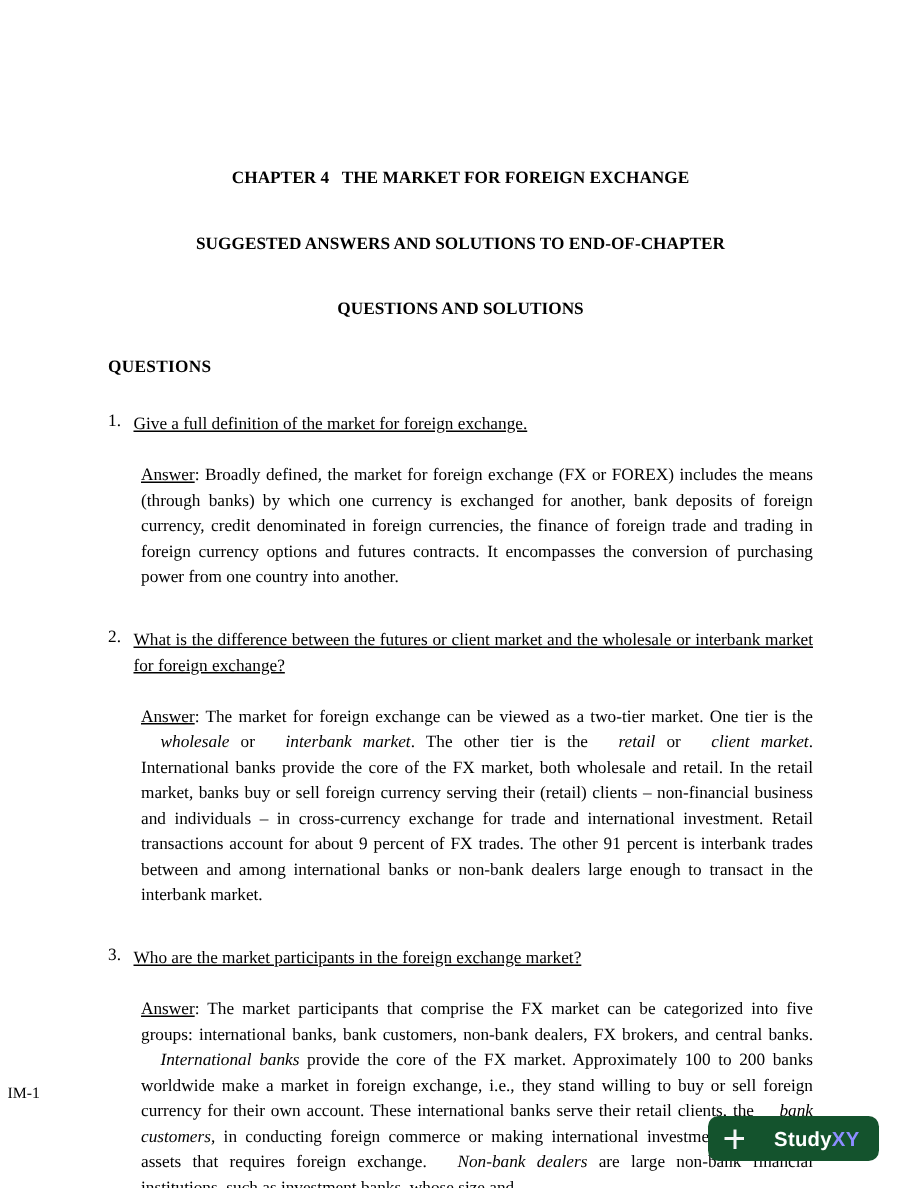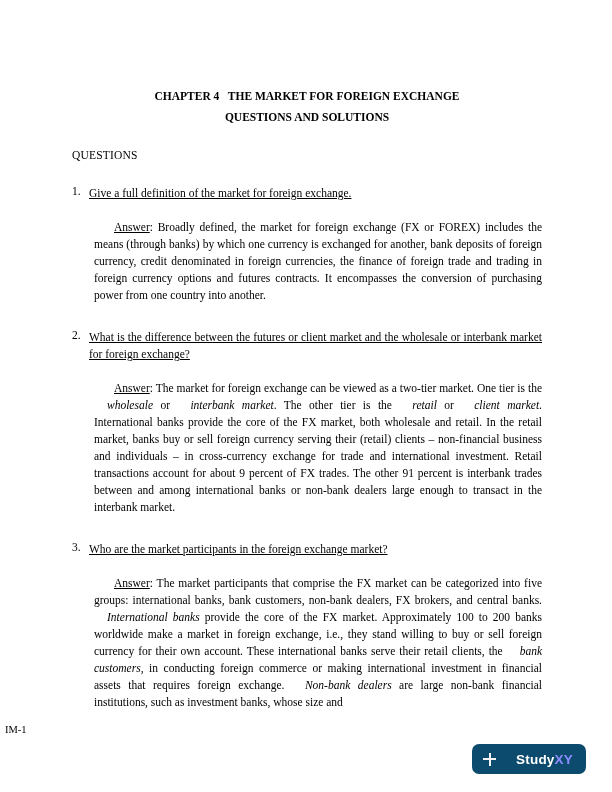--- a/index.html
+++ b/index.html
@@ -18,24 +18,25 @@
     position: absolute;
     left: 72px;
     right: 70px;
     top: 86px;
   }
   .title-block { text-align: center; margin-bottom: 22px; }
   .title-line {
     font-weight: bold;
     line-height: 20.5px;
     white-space: pre;
+    margin-top: 23px;
   }
   .section-heading {
     margin: 0 0 24px 0;
-    font-weight: normal;
+    font-weight: bold;
     letter-spacing: 0.2px;
   }
   .question {
     display: flex;
     margin-bottom: 17px;
   }
   .q-num {
     width: 17px;
     flex: 0 0 17px;
   }
@@ -44,38 +45,38 @@
     text-align: justify;
     line-height: 17px;
     text-decoration: underline;
   }
   .answer {
     margin: 0 0 25px 22px;
     text-align: justify;
     line-height: 17px;
   }
   .answer:last-of-type { margin-bottom: 0; }
-  .seg-u { text-decoration: underline; margin-left: 20px; }
+  .seg-u { text-decoration: underline; }
   .seg-i { font-style: italic; margin-left: 13px; }
   .footer {
     position: absolute;
     left: 5px;
     right: 0;
     top: 724px;
     font-size: 10.5px;
   }
   .brand-badge {
     position: absolute;
     right: 26px;
     top: 744px;
     height: 30px;
     display: flex;
     align-items: center;
     gap: 20px;
-    background: #0c4a6e;
+    background: #14532d;
     border-radius: 7px;
     padding: 0 13px 0 11px;
     font-family: "Liberation Sans", "DejaVu Sans", sans-serif;
     margin-left: 43px;
   }
   .brand-plus {
     width: 13px;
     height: 13px;
     position: relative;
     flex: 0 0 13px;
@@ -100,20 +101,21 @@
   .brand-text .xy { color: #8d8dff; }
 </style>
 </head>
 <body>
 
 <div class="page">
   <div class="content">
 
     <div class="title-block">
       <div class="title-line">CHAPTER 4   THE MARKET FOR FOREIGN EXCHANGE</div>
+      <div class="title-line">SUGGESTED ANSWERS AND SOLUTIONS TO END-OF-CHAPTER</div>
       <div class="title-line">QUESTIONS AND SOLUTIONS</div>
     </div>
 
     <div class="section-heading">QUESTIONS</div>
 
     <div class="question">
       <div class="q-num">1.</div>
       <div class="q-text">Give a full definition of the market for foreign exchange.</div>
     </div>
     <p class="answer"><span class="seg-u">Answer</span><span>:  Broadly defined, the market for foreign exchange (FX or FOREX) includes the means (through banks) by which one currency is exchanged for another, bank deposits of foreign currency, credit denominated in foreign currencies, the finance of foreign trade and trading in foreign currency options and futures contracts. It encompasses the conversion of purchasing power from one country into another.</span></p>

